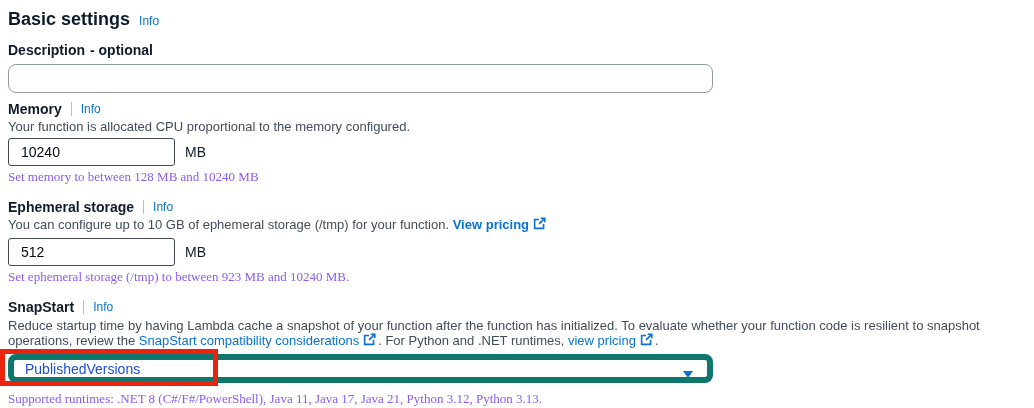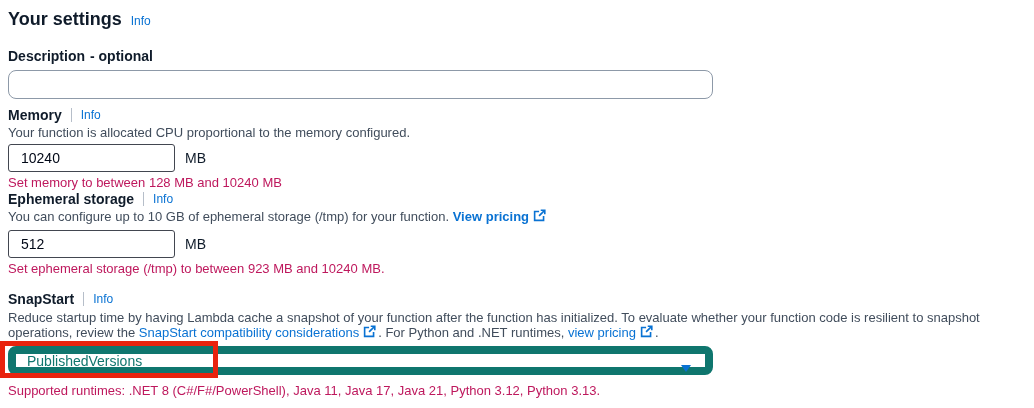--- a/index.html
+++ b/index.html
@@ -23,56 +23,56 @@
   
   .field-label-row { display: flex; align-items: center; line-height: 16px; }
   .field-label { font-size: 14px; font-weight: 700; color: #0f1b2a; }
   .label-divider {
     width: 0; height: 14px; border-left: 1px solid #b6bec9;
     margin: 0 9px 0 9px; align-self: center;
   }
   .field-label-row .info-link { margin-left: 0; }
 
   .field-desc { font-size: 13px; line-height: 16px; color: #414d5c; margin-top: 2px; }
-  .constraint { font-size: 13px; line-height: 16px; color: #be185d; margin-top: 3px; }
+  .constraint { font-size: 13px; line-height: 16px; color: #8b5cf6; margin-top: 3px; font-family: Liberation Serif, serif; }
 
   
   .text-input-large {
     display: block; width: 705px; height: 29px; margin-top: 6px;
     border: 1px solid #8d99a8; border-radius: 8px;
     padding: 0 12px; font-size: 14px; font-family: inherit; color: #000716;
     outline: none; background: #fff;
   }
   .input-row { display: flex; align-items: center; margin-top: 4px; }
   .num-input {
     width: 167px; height: 28px;
     border: 1px solid #424650; border-radius: 3px;
     padding: 0 12px; font-size: 14px; font-family: inherit; color: #000716;
     outline: none; background: #fff;
   }
   .unit-label { font-size: 14px; font-weight: 400; margin-left: 10px; color: #0f1b2a; }
 
   
   .section-memory { margin-top: 8px; }
-  .section-ephemeral { }
+  .section-ephemeral { margin-top: 14px; }
   .section-snapstart { margin-top: 14px; }
   .section-memory .input-row { margin-top: 3px; }
 
   
   .body-link { color: #0972d3; text-decoration: none; cursor: pointer; }
   .ext-icon { display: inline-block; vertical-align: -1px; margin: 0 2px 0 4px; }
   .snapstart-desc { font-size: 13px; line-height: 15px; color: #414d5c; margin-top: 3px; max-width: 1014px; }
 
   
   .select-wrap { position: relative; width: 705px; margin-top: 5px; }
   .select-box {
     position: relative; width: 705px; height: 29px;
-    border: 8px solid #0f766e; border-radius: 8px; background: #fff;
-    display: flex; align-items: center; padding: 0 30px 0 11px;
-    font-size: 14px; color: #0f766e; cursor: pointer;
+    border: 6px solid #0f766e; border-radius: 8px; background: #fff;
+    display: flex; align-items: flex-end; padding: 0 30px 0 11px;
+    font-size: 14px; color: #1d4ed8; cursor: pointer;
   }
   .caret-down {
     position: absolute; right: 14px; top: 11px;
     width: 0; height: 0;
     border-left: 5px solid transparent; border-right: 5px solid transparent;
     border-top: 7px solid #0972d3;
   }
   .annotation-box {
     position: absolute; left: -8px; top: -5px;
     width: 218px; height: 37px;
@@ -80,25 +80,25 @@
     pointer-events: none; z-index: 3;
   }
   .snapstart-constraint { margin-top: 8px; }
 </style>
 </head>
 <body>
 
 <div class="container">
 
   <div class="page-heading">
-    <h1>Your settings</h1>
+    <h1>Basic settings</h1>
     <a class="info-link">Info</a>
   </div>
 
-  <div class="section-description" style="margin-top:19px;">
+  <div class="section-description" style="margin-top:13px;">
     <div class="field-label-row">
       <span class="field-label">Description</span>
       <span class="field-label" style="margin-left:5px;">- optional</span>
     </div>
     <input class="text-input-large" type="text" value="" style="">
   </div>
 
   <div class="section-memory">
     <div class="field-label-row">
       <span class="field-label">Memory</span>

